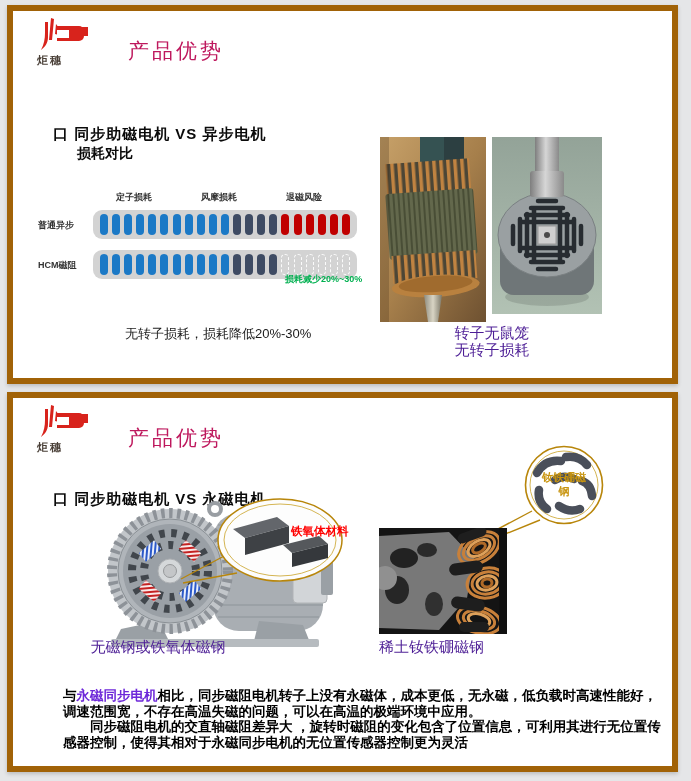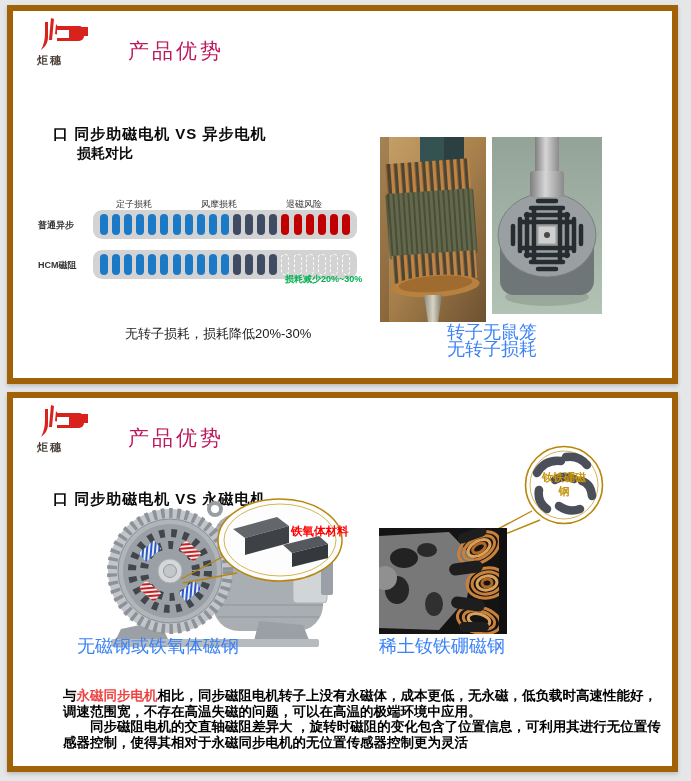--- a/index.html
+++ b/index.html
@@ -16,31 +16,31 @@
   }
   #slide1{top:5px;height:379px;}
   #slide2{top:392px;height:380px;}
   .abs{position:absolute;}
   .logo{left:22px;top:6px;width:56px;height:52px;}
   .logo-text{left:24px;top:42px;font-size:11px;font-weight:bold;color:#4a4038;letter-spacing:2px;}
   .slide-title{left:115px;top:26px;font-size:21px;letter-spacing:3px;color:#be185d;font-family:"Liberation Serif","DejaVu Serif",serif;}
   .slide-heading{left:40px;top:90px;font-size:15px;font-weight:bold;color:#0a0a0a;letter-spacing:1px;margin-top:24px;}
   #slide2 .slide-heading{top:68px;}
   .chart-title{left:64px;top:134px;font-size:14px;font-weight:bold;color:#0a0a0a;}
-  .seg-label{top:187px;font-size:9px;font-weight:normal;color:#333;transform:translateX(-50%);white-space:nowrap;}
+  .seg-label{top:180px;font-size:9px;font-weight:bold;color:#333;transform:translateX(-50%);white-space:nowrap;}
   .row-label{left:25px;width:54px;font-size:9px;font-weight:bold;color:#333;white-space:nowrap;}
   .pill-bar{left:80px;width:264px;height:29px;background:#d3d3d3;border-radius:9px;
     display:flex;align-items:center;justify-content:space-between;padding:0 7px;box-sizing:border-box;}
   .pill{width:8px;height:21px;border-radius:4px;flex:none;}
   .pill-empty{background:transparent;border:1.2px dashed #fbfbfb;box-sizing:border-box;}
   .green-note{left:272px;top:262px;font-size:9px;font-weight:bold;}
   .note-text{left:112px;top:314px;font-size:13px;color:#1a1a1a;}
   .photo{overflow:hidden;}
   .photo svg{display:block;}
-  .caption{font-size:18px;line-height:17px;color:#3b82f6;}
+  .caption{font-size:15px;line-height:17px;color:#4c1d95;}
   .caption.center{text-align:center;}
   .para{left:50px;top:290px;width:606px;font-size:13.5px;line-height:15.5px;font-weight:bold;color:#000;white-space:pre-line;}
   .callout-text{left:527px;top:72px;width:48px;text-align:center;font-size:11px;line-height:14px;font-weight:bold;color:#c8940e;}
 </style>
 </head>
 <body>
 
 <div class="slide" id="slide1">
 
   <div class="abs logo">
@@ -344,15 +344,15 @@
     </svg>
   </div>
 
   <div class="abs caption center" style="left:40px;top:240px;width:210px">
     <div>无磁钢或铁氧体磁钢</div>
   </div>
   <div class="abs caption" style="left:366px;top:240px;width:230px">
     <div>稀土钕铁硼磁钢</div>
   </div>
 
-  <div class="abs para"><span>与</span><span style="color: #ef4444; text-align: center;">永磁同步电机</span><span>相比，同步磁阻电机转子上没有永磁体，成本更低，无永磁，低负载时高速性能好，调速范围宽，不存在高温失磁的问题，可以在高温的极端环境中应用。</span>
+  <div class="abs para"><span>与</span><span style="color: #6d28d9; text-align: center;">永磁同步电机</span><span>相比，同步磁阻电机转子上没有永磁体，成本更低，无永磁，低负载时高速性能好，调速范围宽，不存在高温失磁的问题，可以在高温的极端环境中应用。</span>
 <span>　　同步磁阻电机的交直轴磁阻差异大 ，旋转时磁阻的变化包含了位置信息，可利用其进行无位置传感器控制，使得其相对于永磁同步电机的无位置传感器控制更为灵活</span></div>
 </div>
 
 </body></html>

